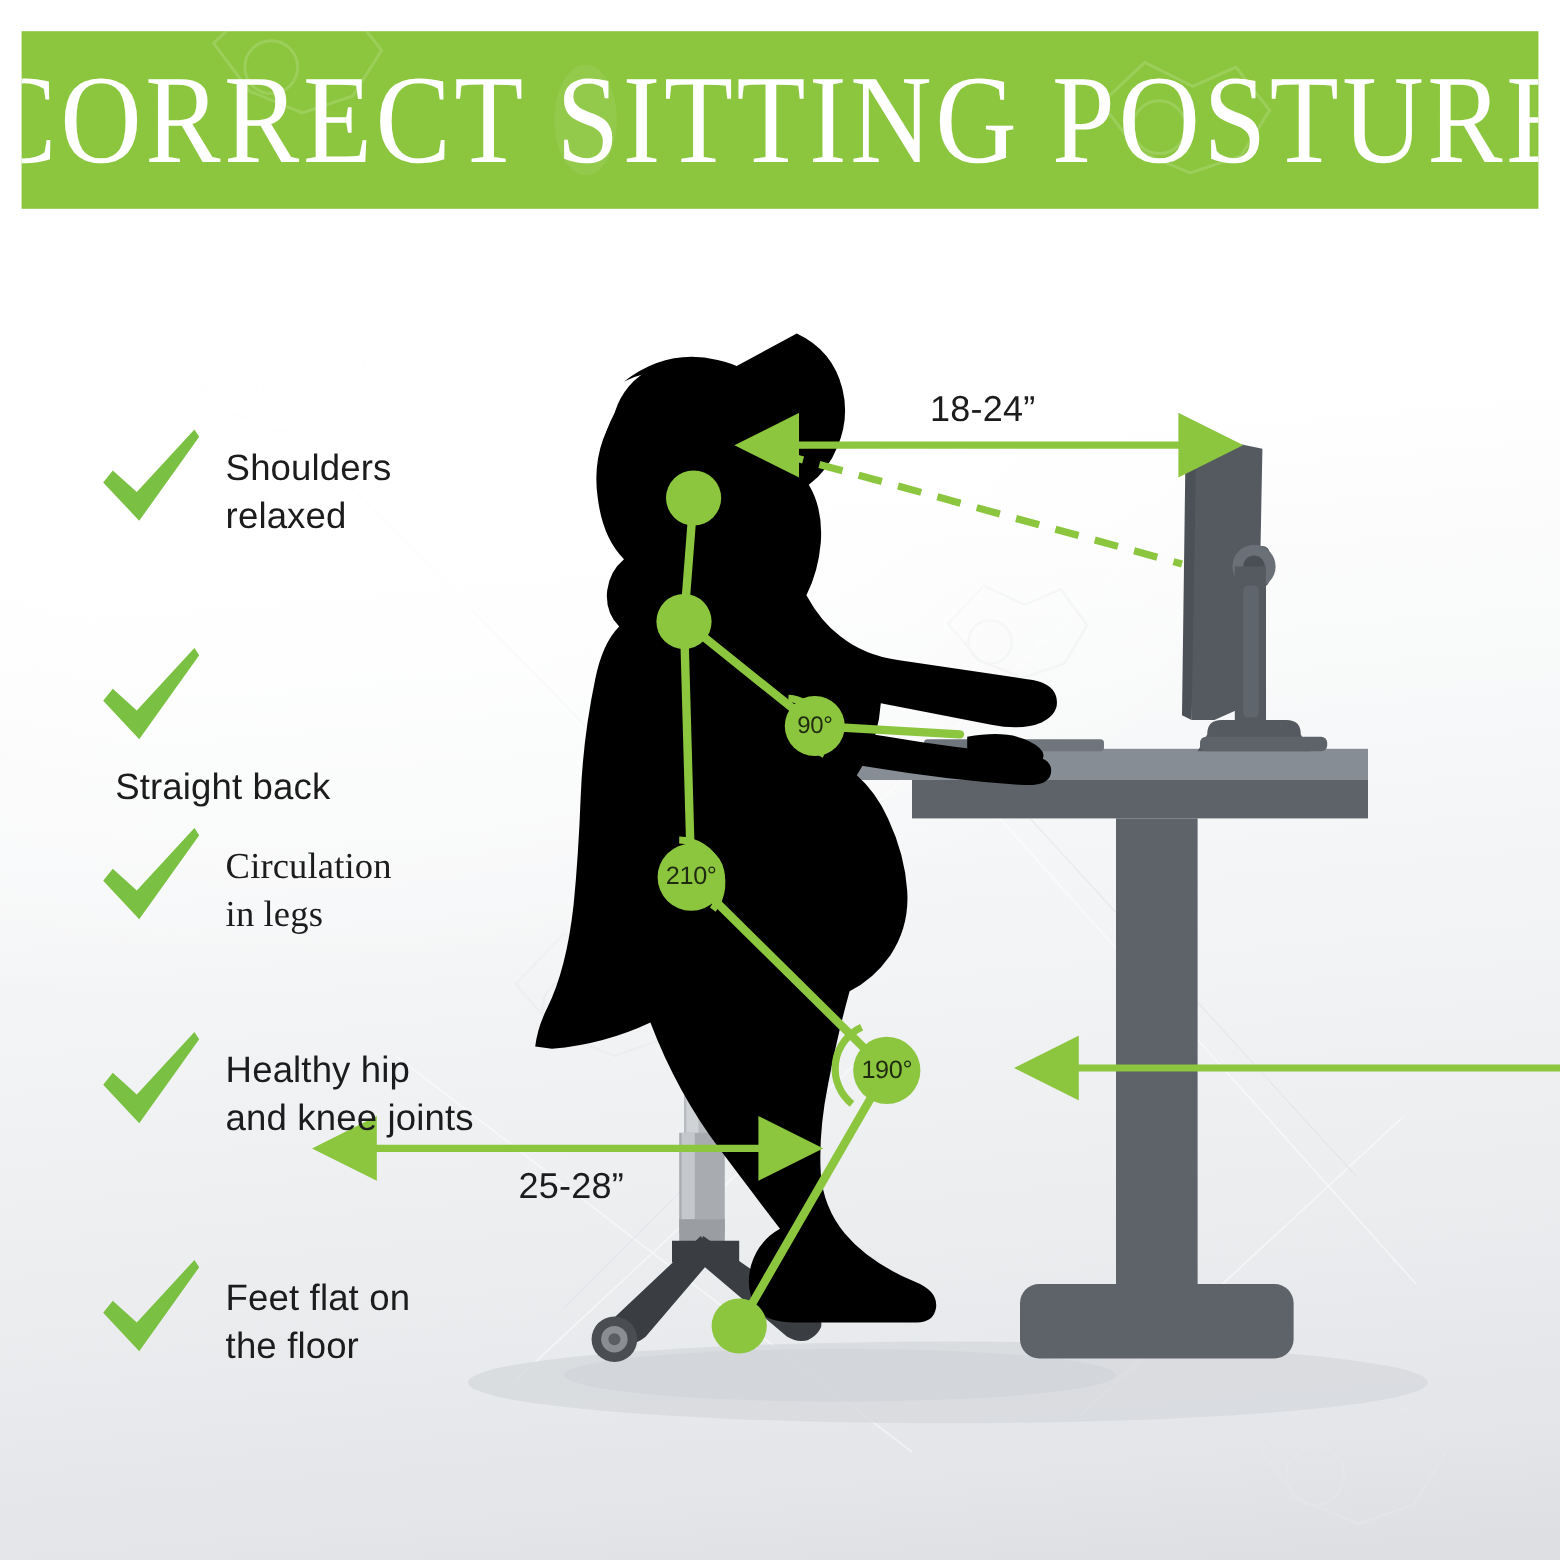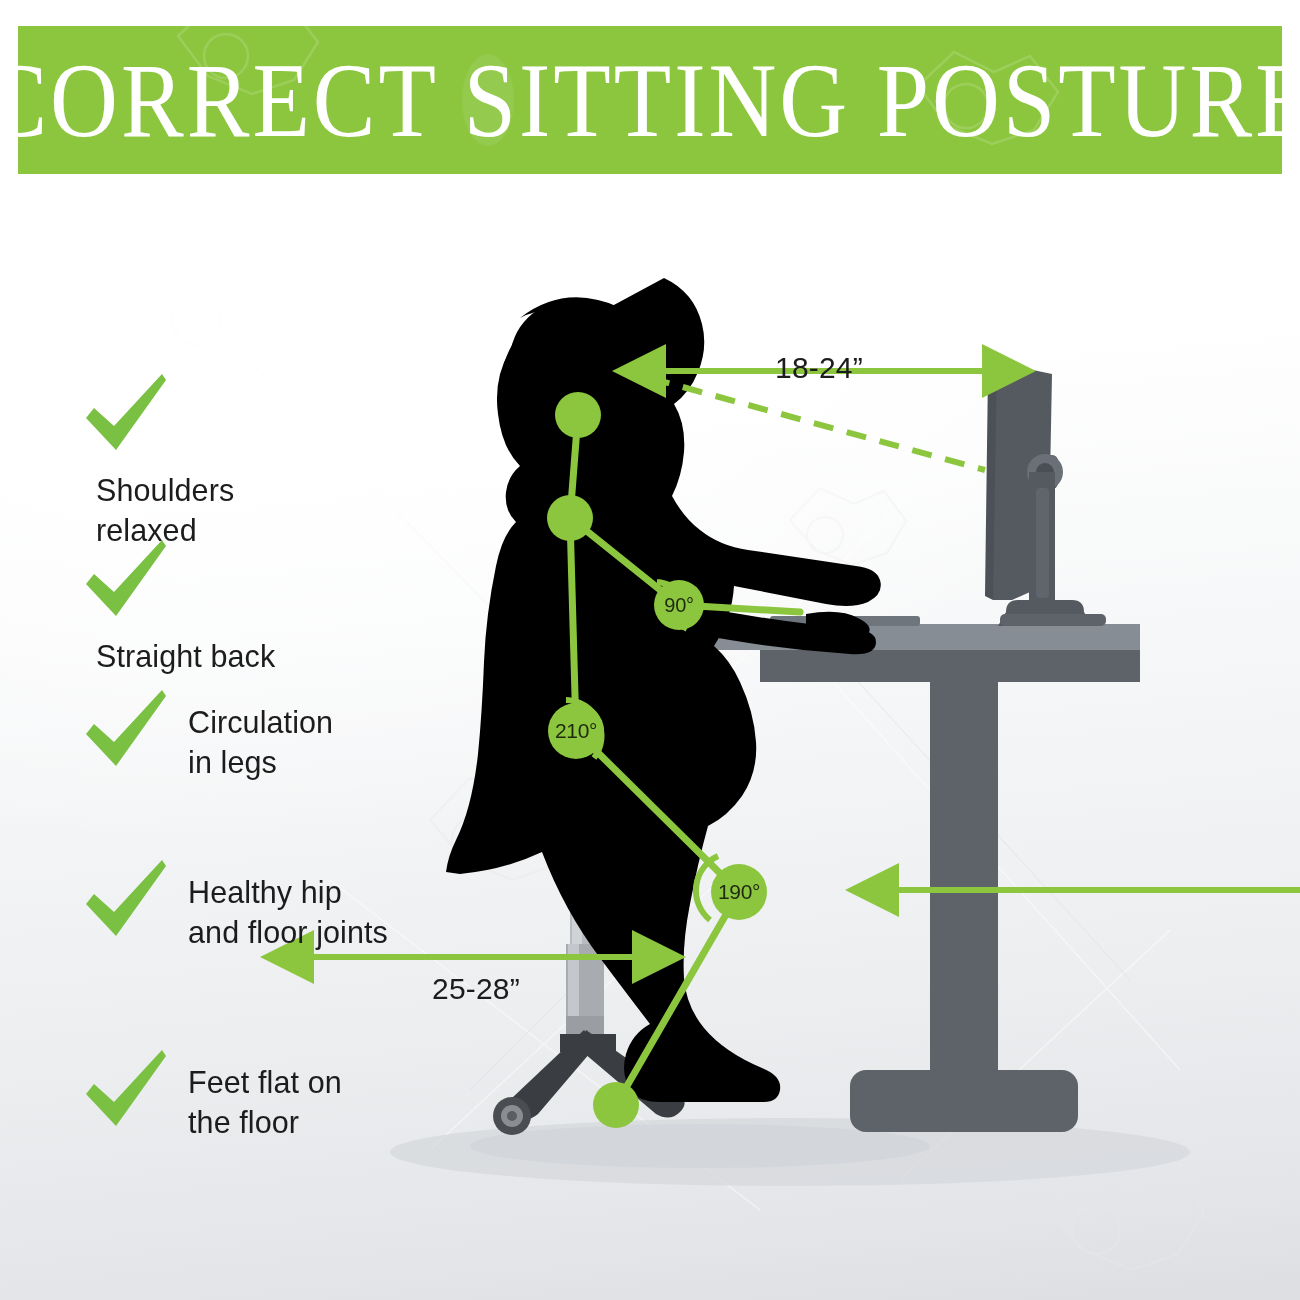--- a/index.html
+++ b/index.html
@@ -87,21 +87,21 @@
   }
 
   
   .meas-label {
     position: absolute;
     font-size: 30px;
     color: #1c1c1c;
     letter-spacing: .2px;
     white-space: nowrap;
   }
-  #meas-monitor-distance { left: 775px; top: 325px; margin-top: 26px; }
+  #meas-monitor-distance { left: 775px; top: 325px; }
   #meas-desk-height { left: 432px; top: 972px; }
 
   
   .angle-badge {
     position: absolute;
     border-radius: 50%;
     background: #8cc63f;
     color: #1f2a10;
     display: flex;
     align-items: center;
@@ -345,49 +345,49 @@
       <line x1="473" y1="792" x2="473" y2="1122" stroke="#8cc63f" stroke-width="6" marker-start="url(#arrL)" marker-end="url(#arrR)" transform="rotate(90 473 957)"></line>
     </g>
 
     <g>
       <line x1="1131" y1="652" x2="1131" y2="1128" stroke="#8cc63f" stroke-width="6" marker-start="url(#arrL)" marker-end="url(#arrR)" transform="rotate(90 1131 890)"></line>
     </g>
   </svg>
 
   <div id="checklist">
 
-    <div class="check-row" style="top:24px;left:0;flex-direction:column;">
+    <div class="check-row" style="top:12px;left:0;">
       <svg class="check-mark" viewBox="0 0 92 84">
         <path d="M6 44 L14 34 L34 52 L82 0 L86 6 L36 76 Z" fill="#7ac143"></path>
       </svg>
       <div class="check-label">Shoulders
 relaxed</div>
     </div>
 
     <div class="check-row" style="top:190px;left:0;flex-direction:column;">
       <svg class="check-mark" viewBox="0 0 92 84">
         <path d="M6 44 L14 34 L34 52 L82 0 L86 6 L36 76 Z" fill="#7ac143"></path>
       </svg>
       <div class="check-label">Straight back</div>
     </div>
 
-    <div class="check-row" style="top:344px;left:0;">
+    <div class="check-row" style="top:344px;left:0;font-family:Liberation Serif, serif;">
       <svg class="check-mark" viewBox="0 0 92 84">
         <path d="M6 44 L14 34 L34 52 L82 0 L86 6 L36 76 Z" fill="#7ac143"></path>
       </svg>
       <div class="check-label">Circulation
 in legs</div>
     </div>
 
     <div class="check-row" style="top:514px;left:0;">
       <svg class="check-mark" viewBox="0 0 92 84">
         <path d="M6 44 L14 34 L34 52 L82 0 L86 6 L36 76 Z" fill="#7ac143"></path>
       </svg>
       <div class="check-label">Healthy hip
-and floor joints</div>
+and knee joints</div>
     </div>
 
     <div class="check-row" style="top:704px;left:0;">
       <svg class="check-mark" viewBox="0 0 92 84">
         <path d="M6 44 L14 34 L34 52 L82 0 L86 6 L36 76 Z" fill="#7ac143"></path>
       </svg>
       <div class="check-label">Feet flat on
 the floor</div>
     </div>
   </div>

